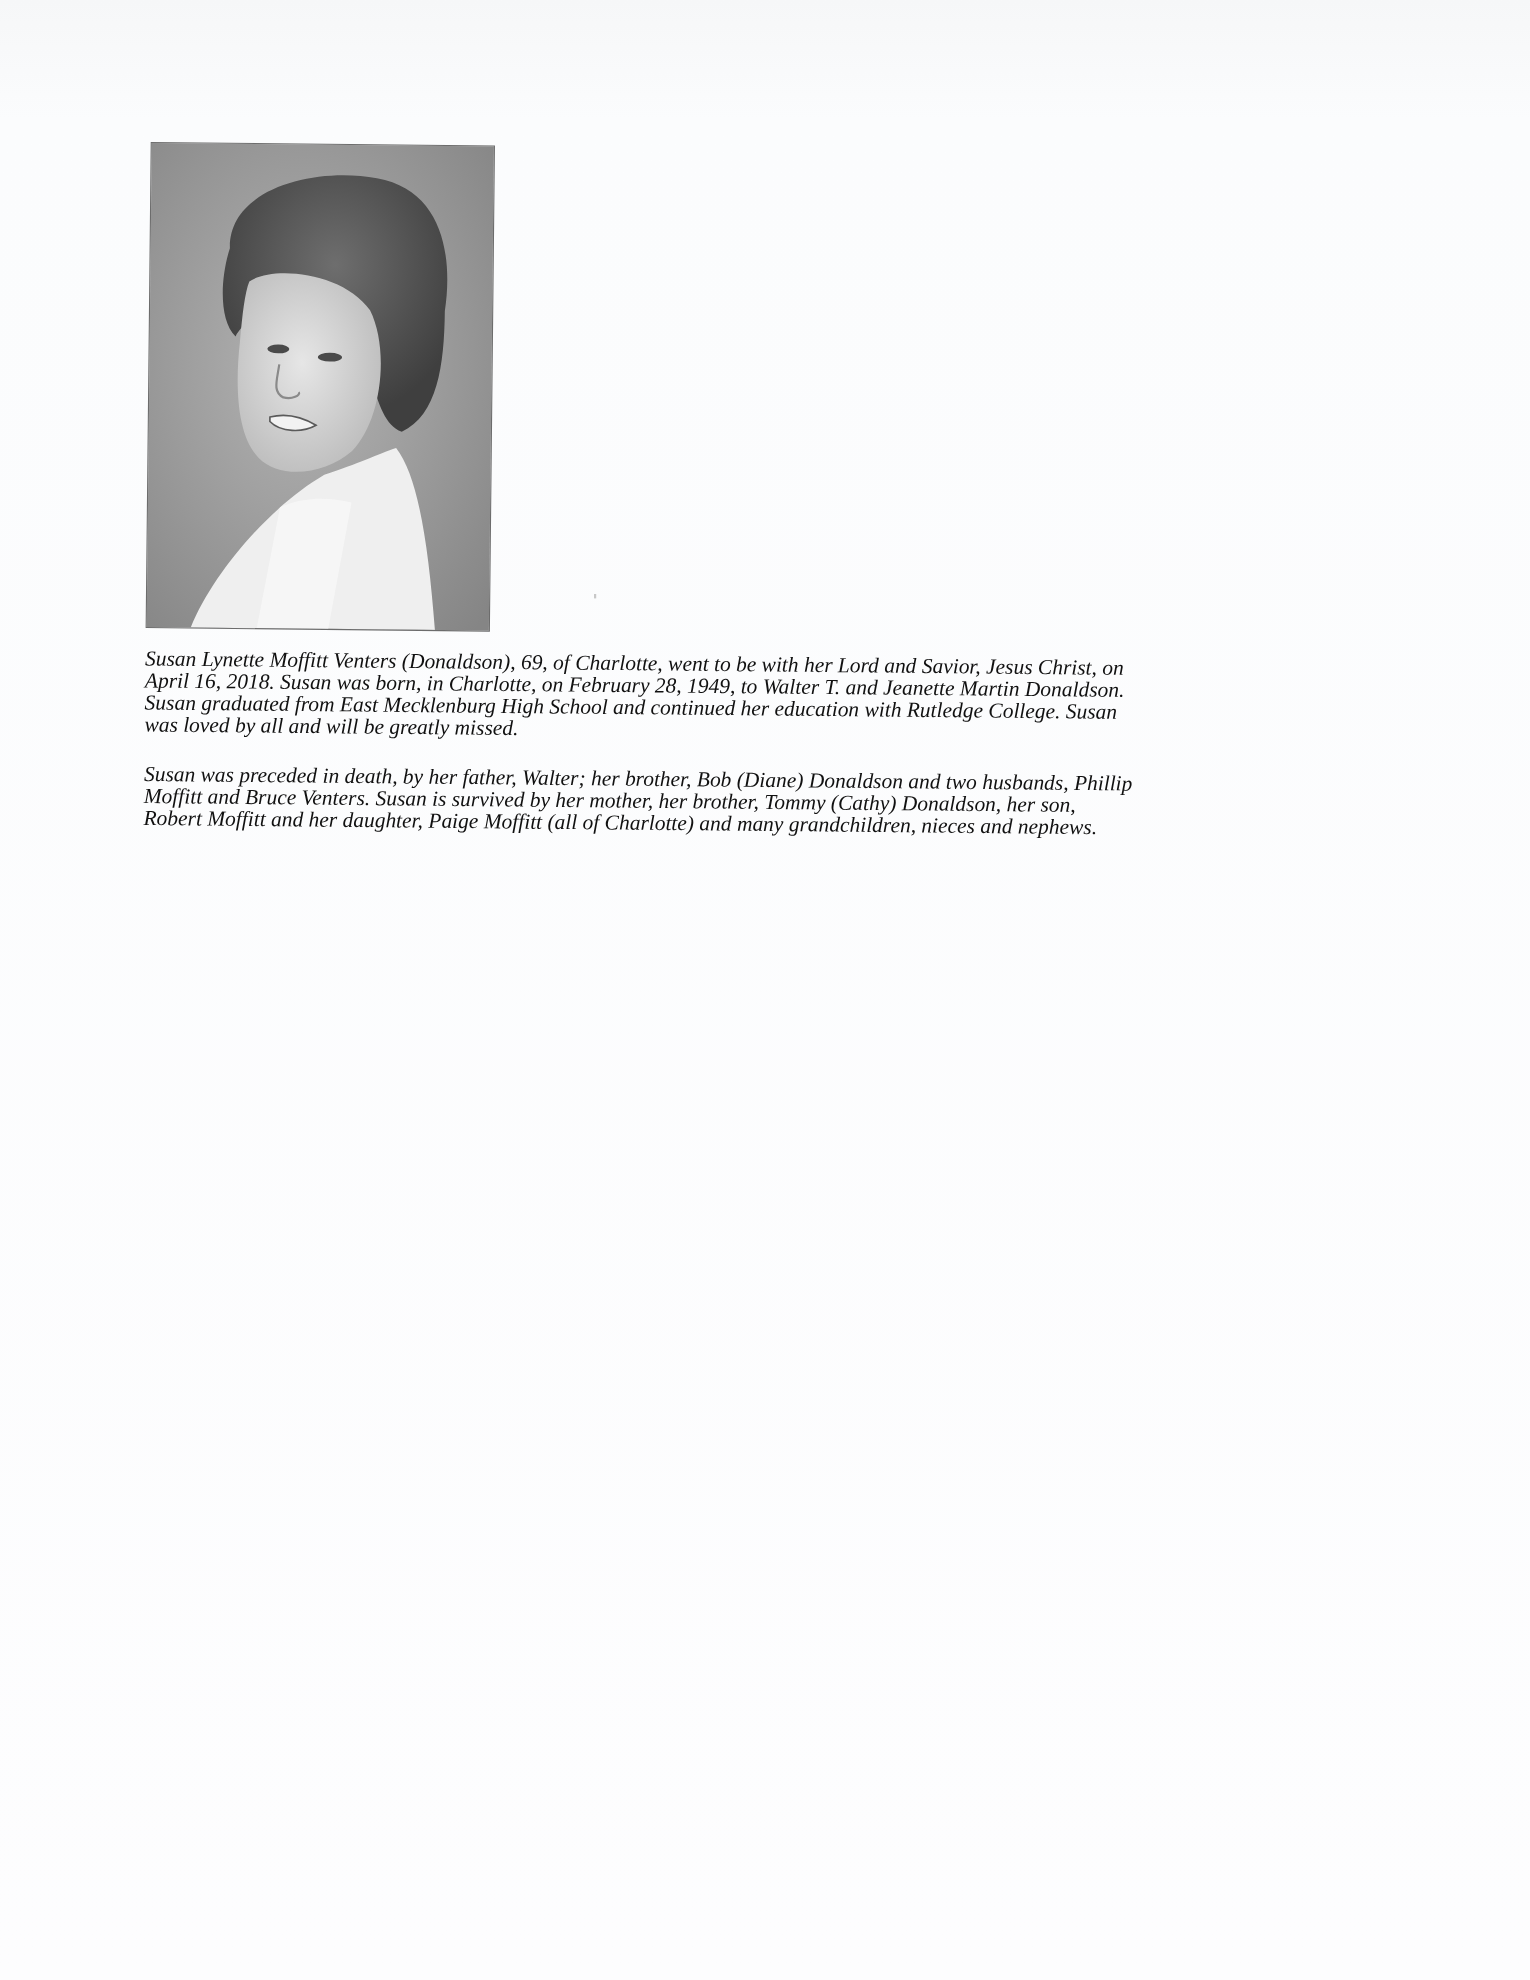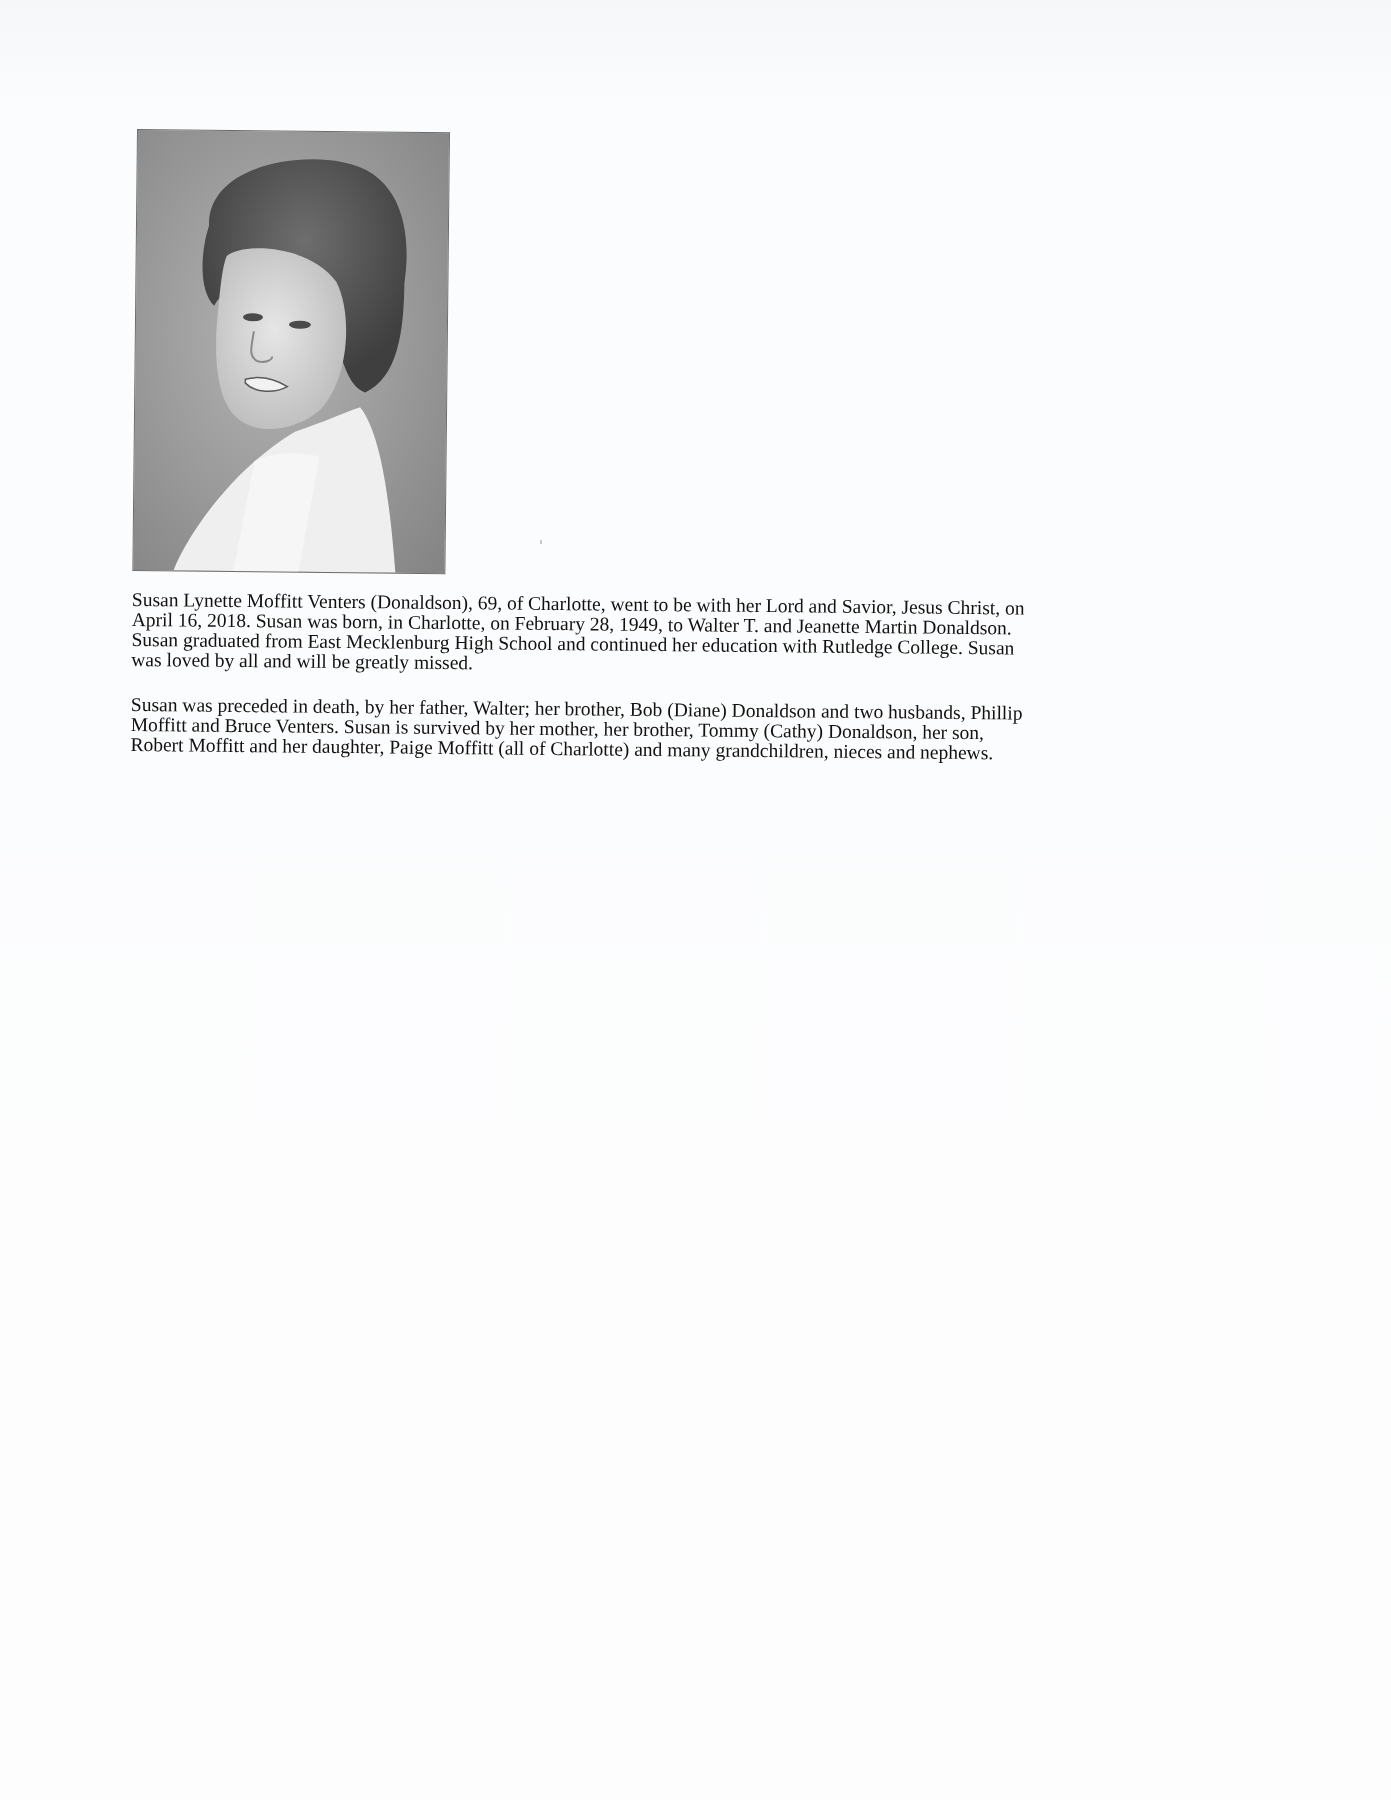--- a/index.html
+++ b/index.html
@@ -12,20 +12,21 @@
       height: 1800px;
       position: relative;
       overflow: hidden;
       font-family: "Liberation Serif", "DejaVu Serif", serif;
       color: #111;
     }
     .page {
       position: absolute;
       inset: 0;
       background: linear-gradient(180deg, #f6f7f8 0%, #fbfcfd 6%, #fdfdfe 100%);
+      font-style: italic;
     }
     .photo {
       position: absolute;
       left: 137px;
       top: 129px;
       width: 311px;
       height: 440px;
       transform: rotate(0.6deg);
       transform-origin: top left;
       border: 1px solid #6c6c6c;

